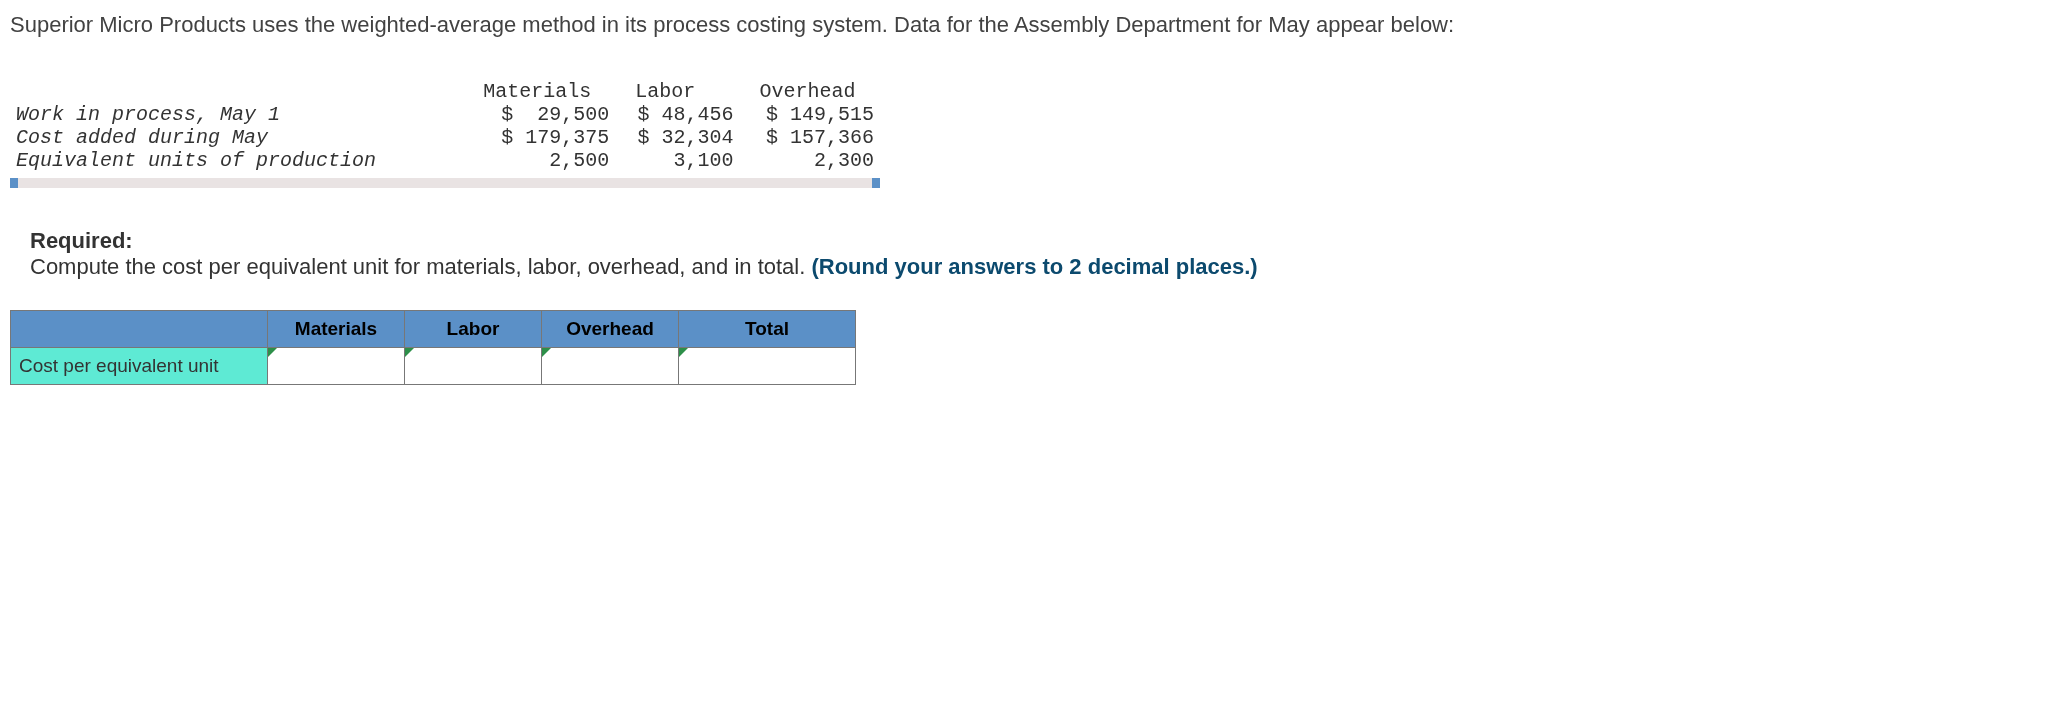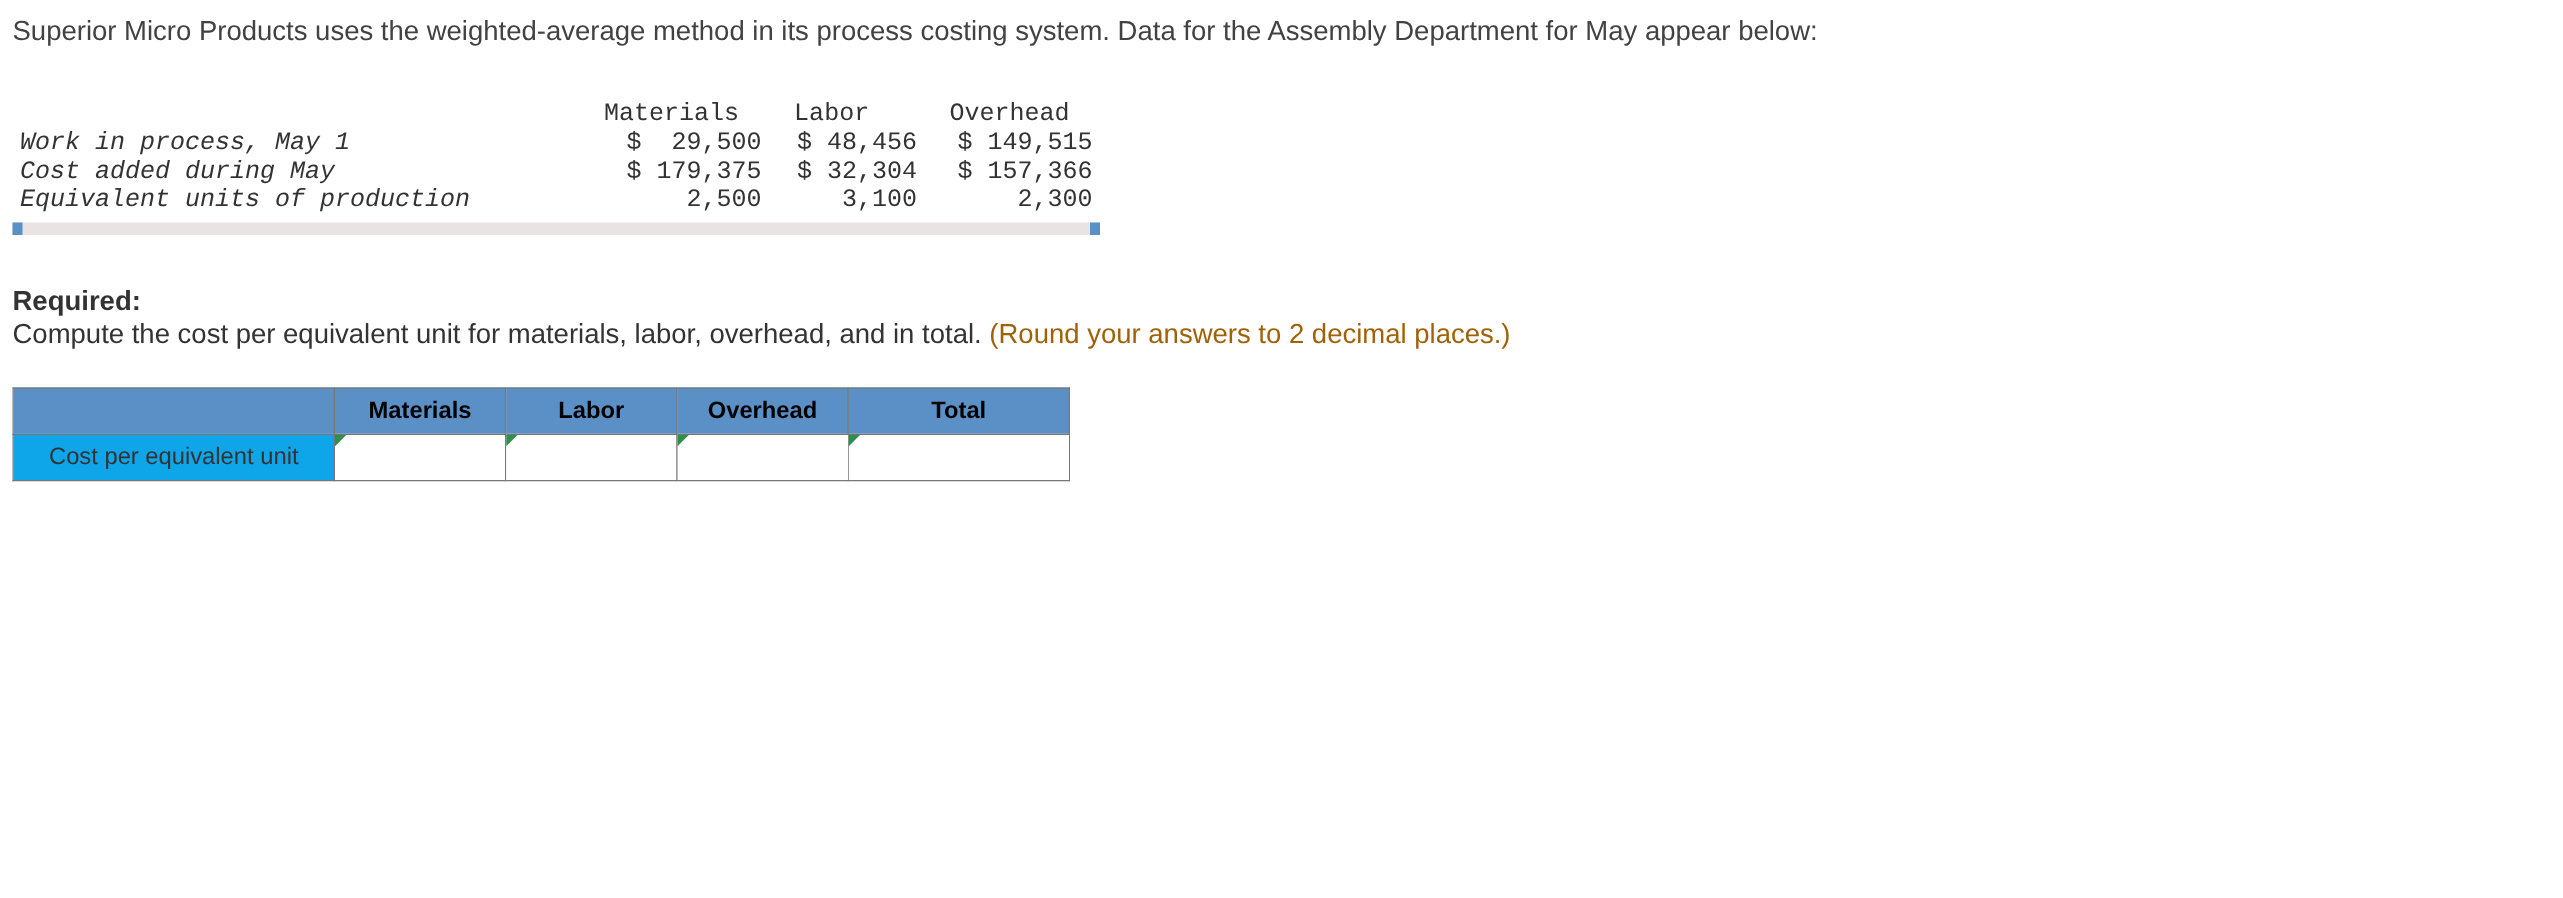--- a/index.html
+++ b/index.html
@@ -47,49 +47,50 @@
     width: 870px;
     margin-top: 6px;
     background: #e9e3e3;
     border-left: 8px solid #5b90c7;
     border-right: 8px solid #5b90c7;
     box-sizing: border-box;
   }
   .required {
     margin-top: 40px;
     color: #333;
+    margin-left: 20px;
   }
   .required b {
     font-weight: bold;
   }
   .hint {
-    color: #a16207;
-    font-weight: normal;
+    color: #0c4a6e;
+    font-weight: bold;
   }
   .answer-table {
     border-collapse: collapse;
     margin-top: 30px;
     font-family: Arial, Helvetica, sans-serif;
     font-size: 19px;
   }
   .answer-table th, .answer-table td {
     border: 1px solid #777;
     padding: 4px 8px;
     height: 28px;
     box-sizing: content-box;
   }
   .answer-table th {
     background: #5b90c7;
     color: #000;
     font-weight: bold;
     text-align: center;
   }
   .answer-table .row-label {
-    background: #0ea5e9;
-    text-align: center;
+    background: #5eead4;
+    text-align: left;
     white-space: nowrap;
   }
   .answer-table .blank-corner {
     background: #5b90c7;
   }
   .answer-table .input-cell {
     background: #fff;
     min-width: 120px;
     position: relative;
   }

